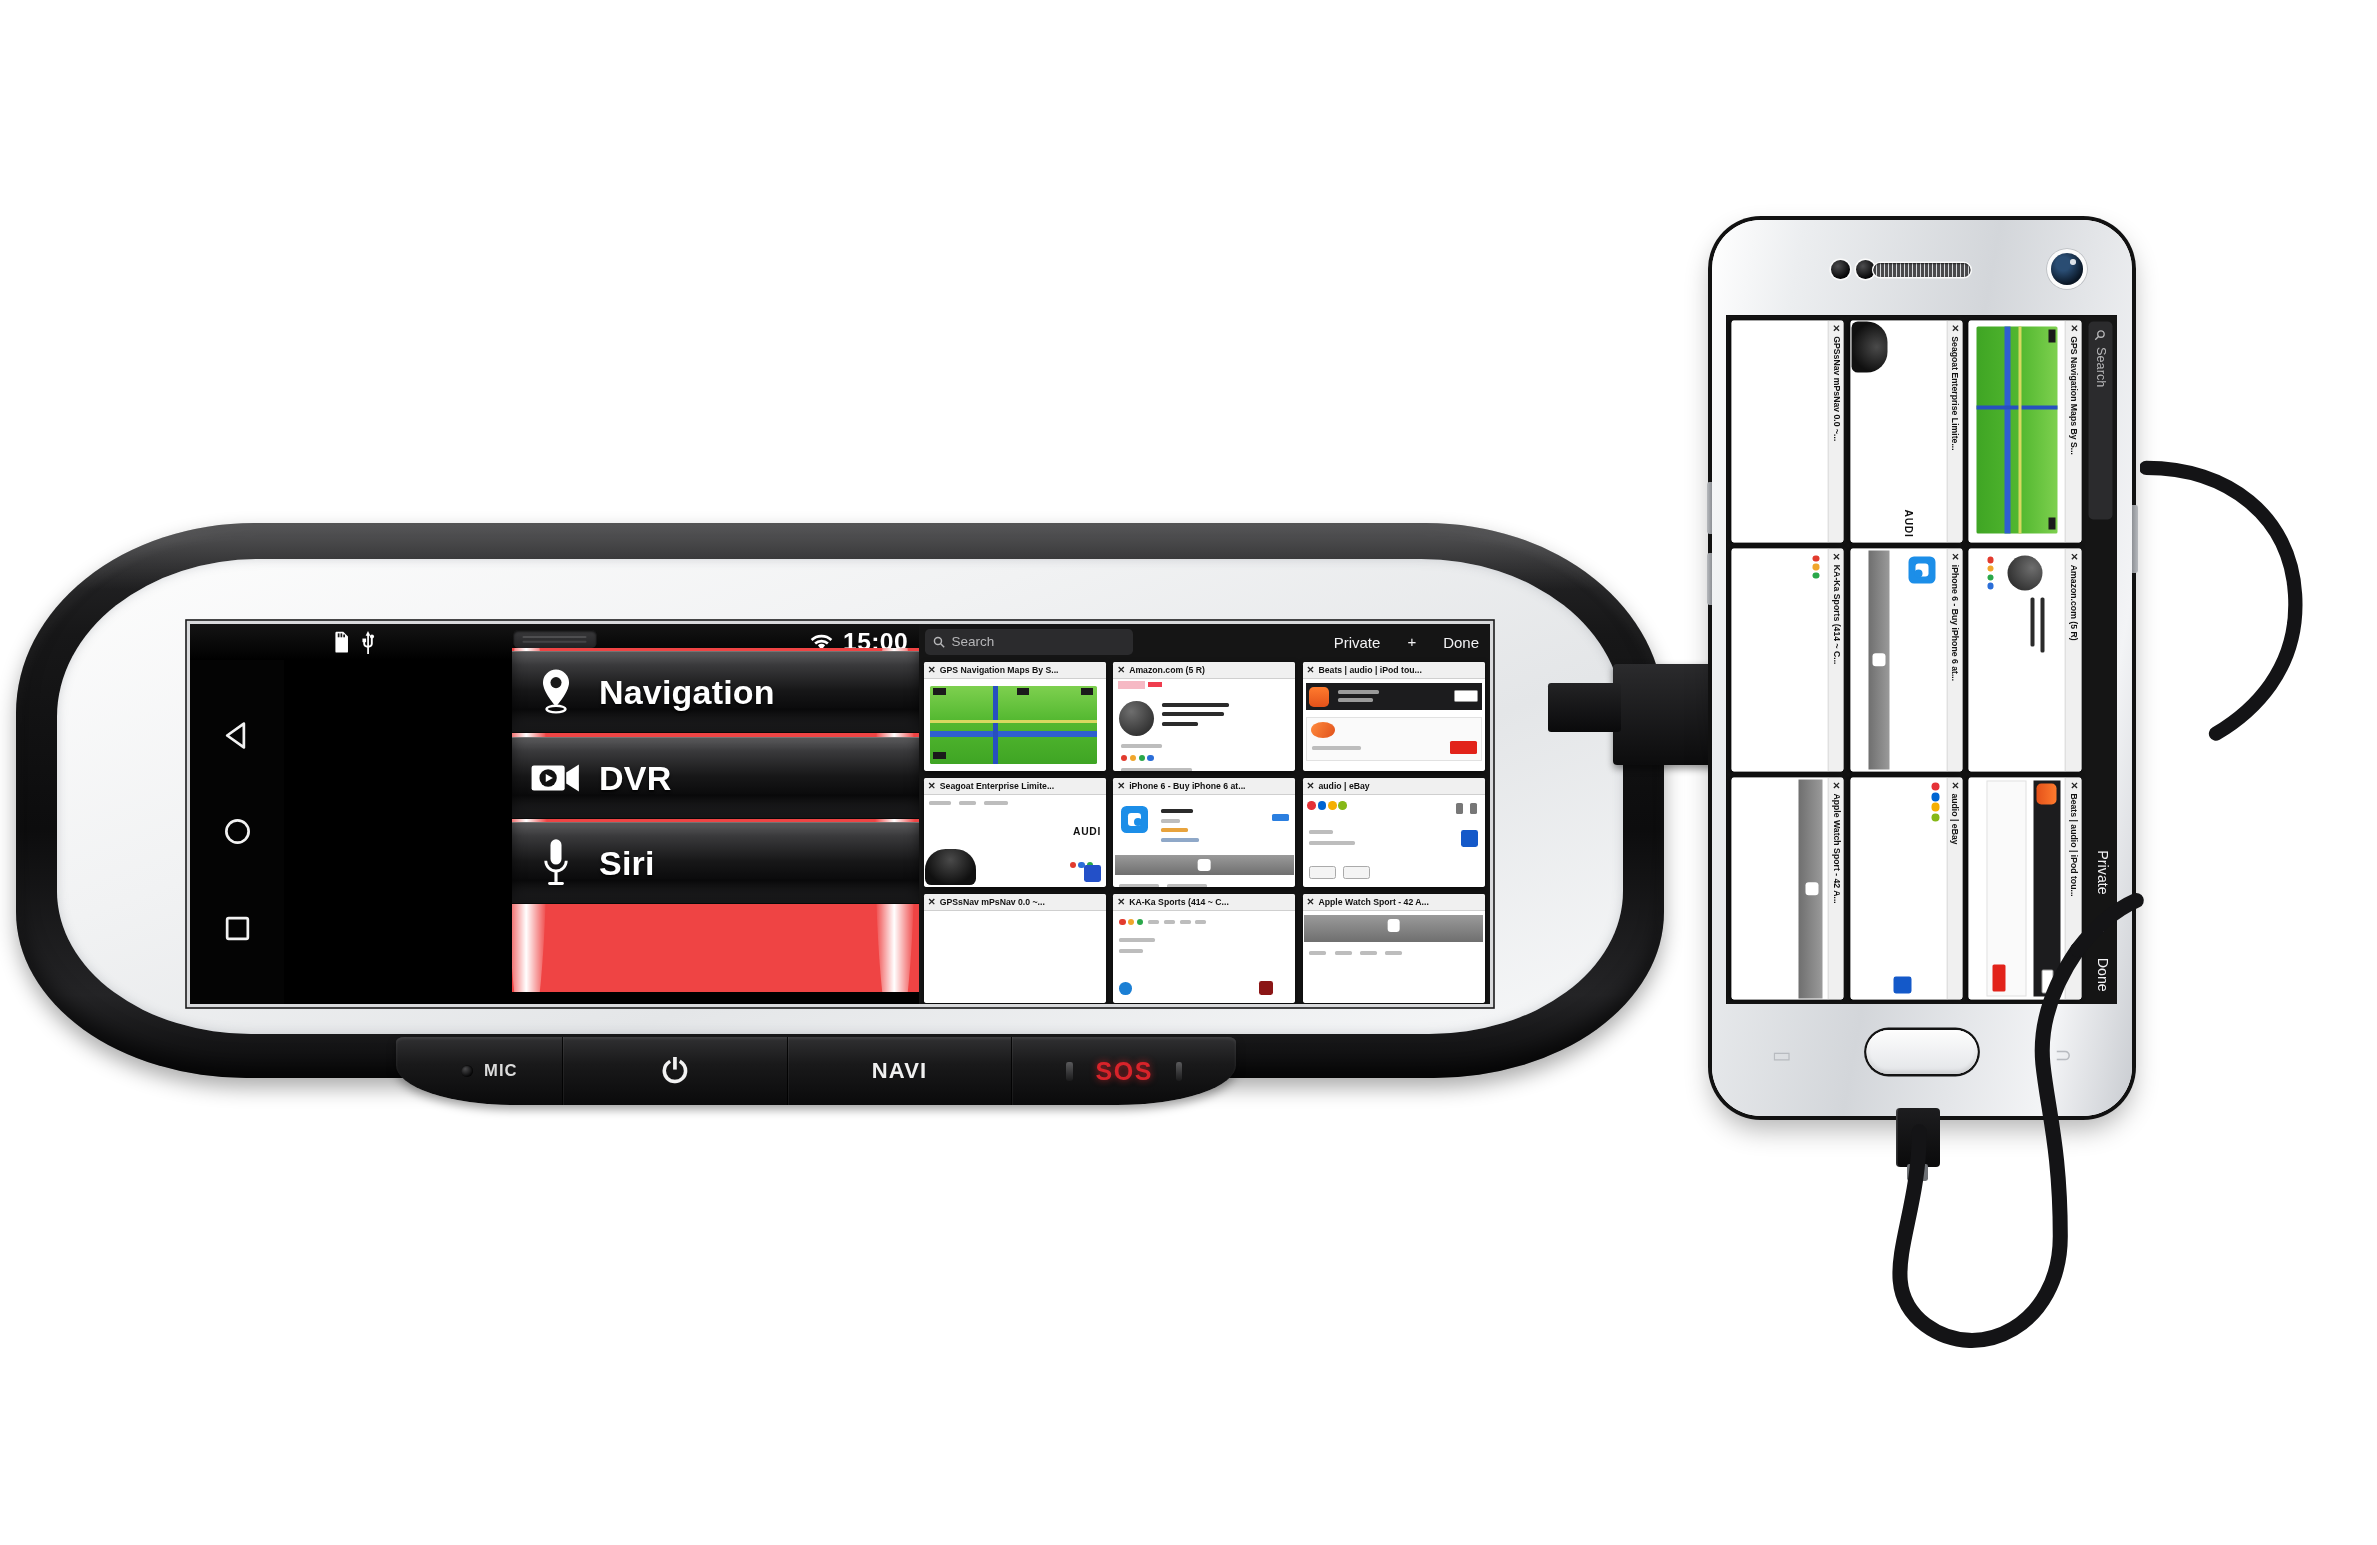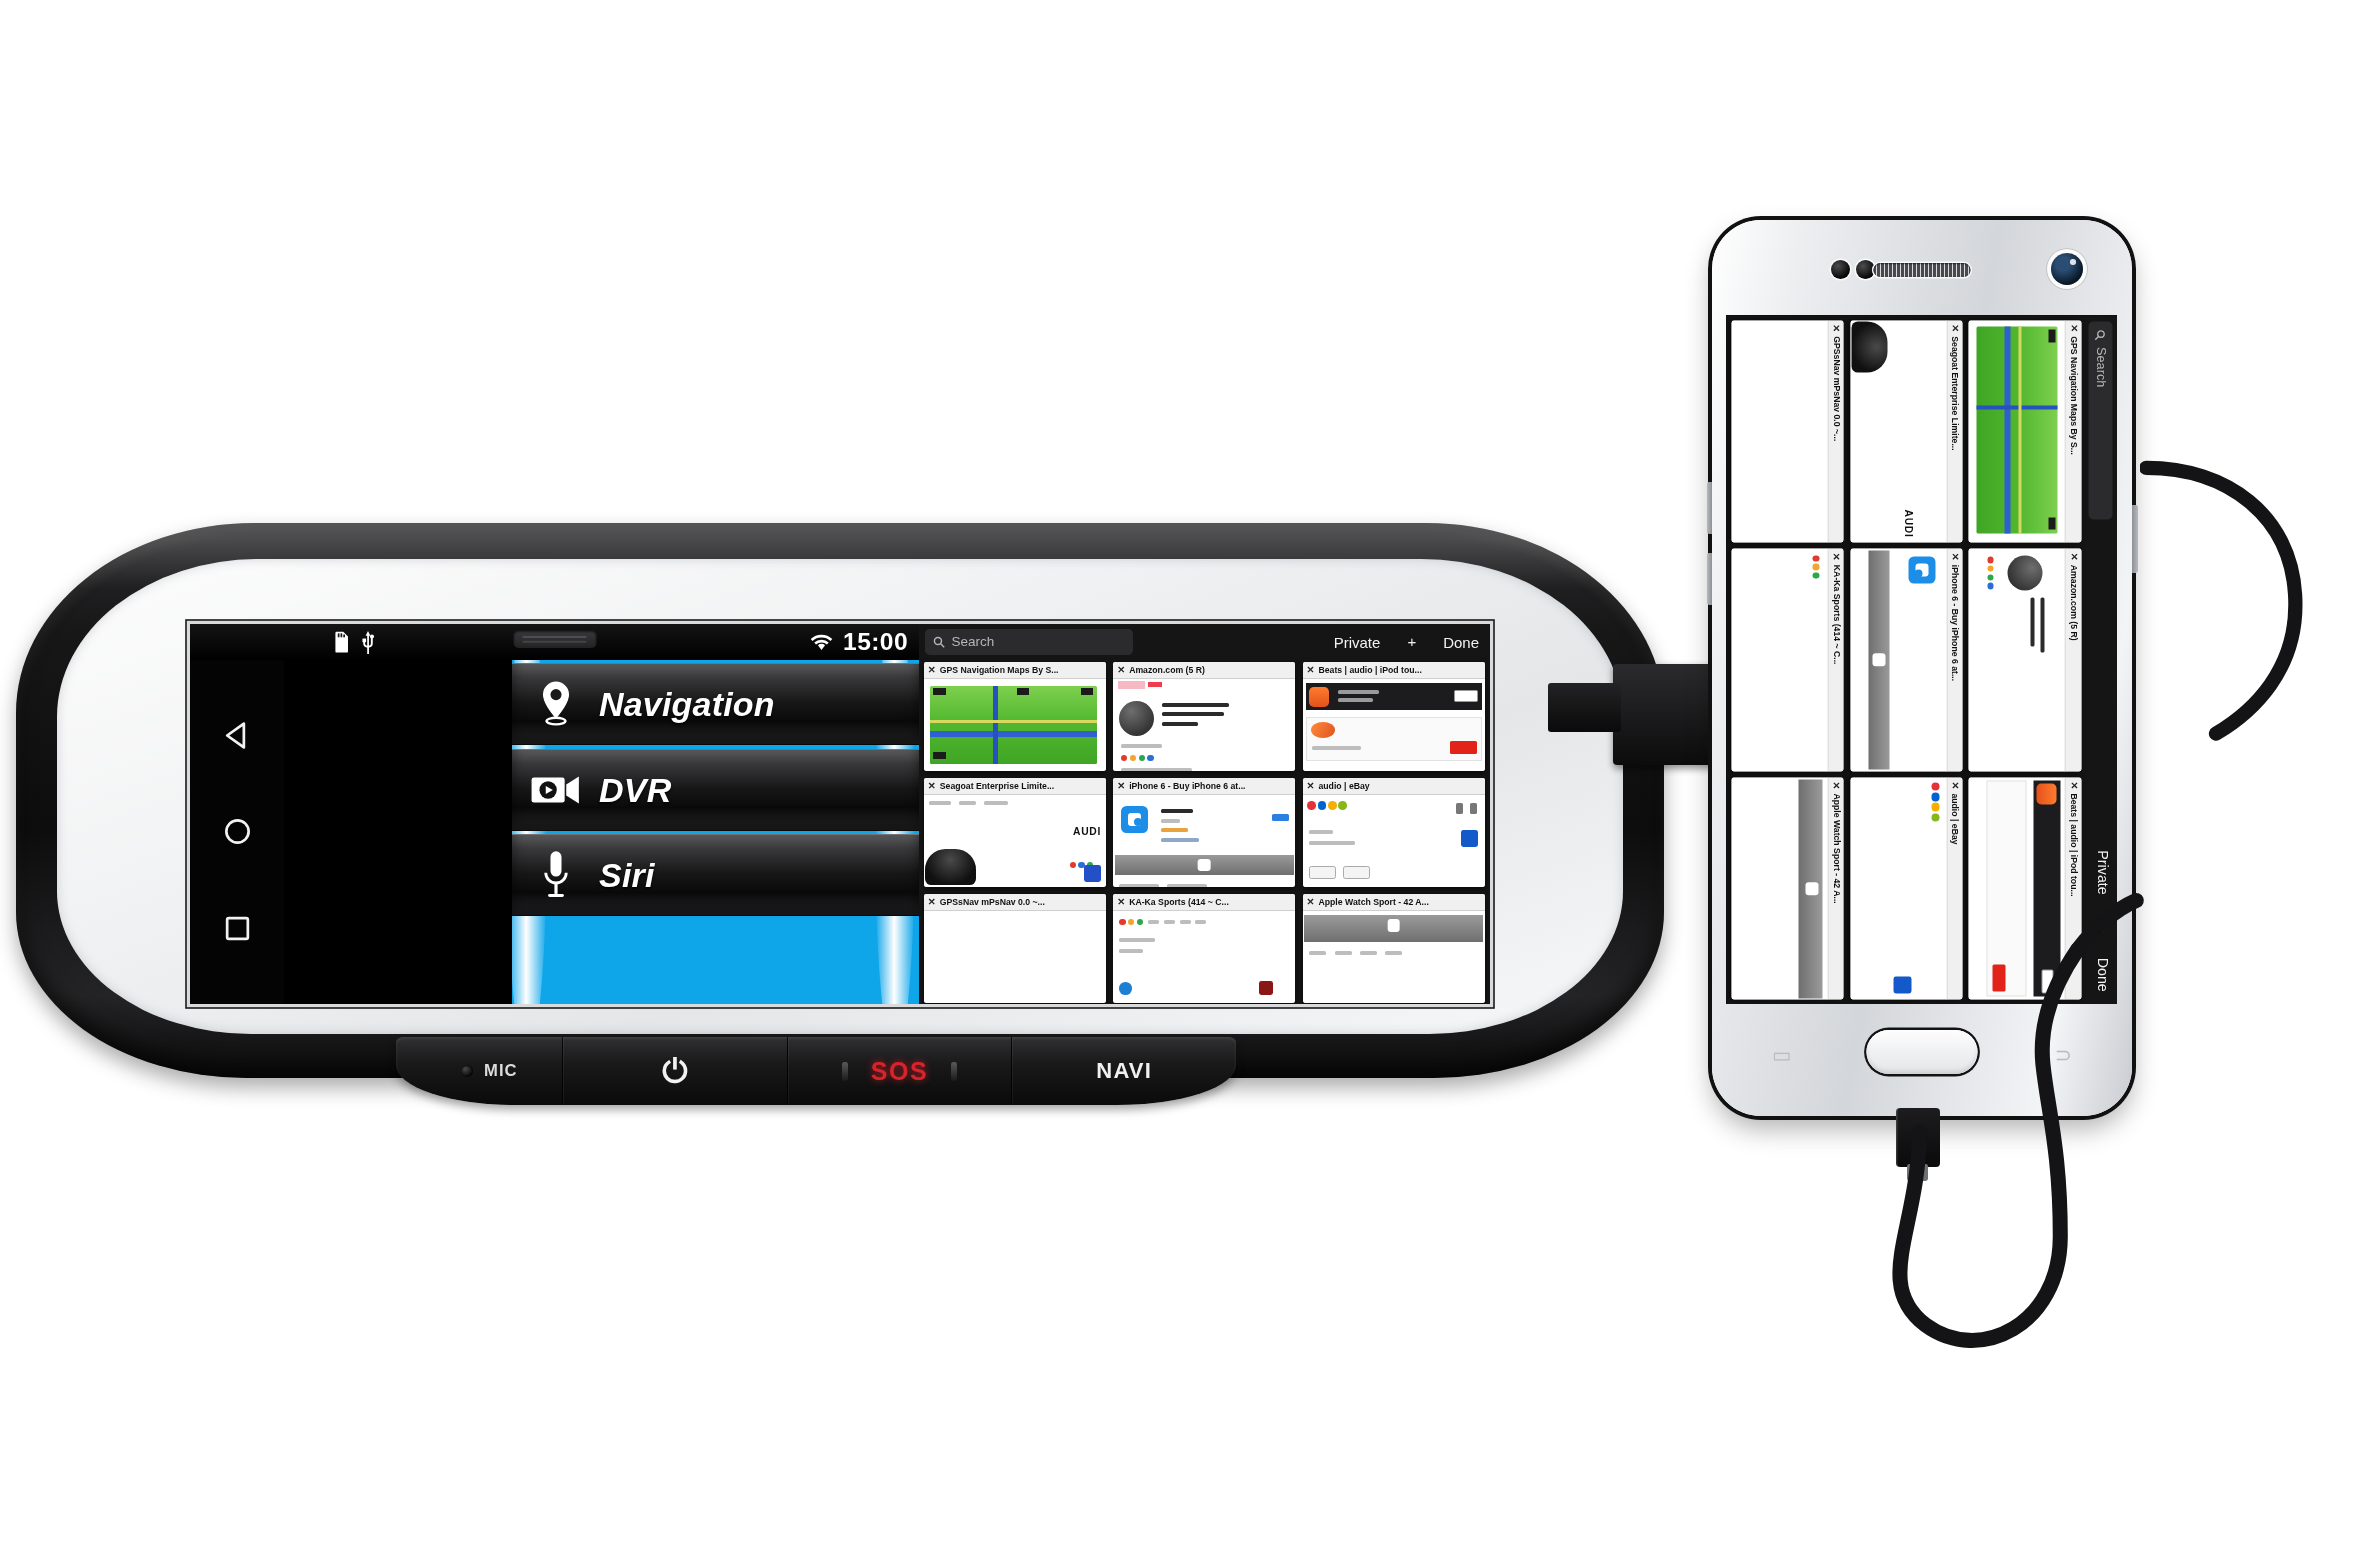--- a/index.html
+++ b/index.html
@@ -118,22 +118,22 @@
   .apps-btn{
     position:absolute; left:19px; bottom:11px; width:71px; height:65px;
     border-radius:9.5px; background:rgba(255,255,255,.16);
     display:grid; grid-template-columns:1fr 1fr; grid-template-rows:1fr 1fr;
     gap:7.1px; padding:13.5px 16px;
   }
   .apps-btn i{ display:block; border:3.2px solid #fff; border-radius:2.4px; }
 
   
   .menulist{
-    position:absolute; left:322px; top:36px; width:407px; height:344px;
-    background:#0ea5e9; overflow:hidden;font-style:italic;
+    position:absolute; left:322px; top:24px; width:407px; height:344px;
+    background:#ef4444; overflow:hidden;
   }
   .curve{
     position:absolute; top:-49px; width:40px; height:444px; pointer-events:none;
     background:linear-gradient(90deg,rgba(255,255,255,0),#ffffff 48%,rgba(255,255,255,0));
     border-radius:50%;
   }
   .curve.a{ left:-4.8px; } .curve.b{ left:363px; }
   .mitem{
     position:absolute; left:0; width:407px; height:82px;
     display:flex; align-items:center;
@@ -579,26 +579,26 @@
 
     <div class="btn-strip">
       <div class="mic-cell">
         <div class="mic-hole"></div>
         <div class="mic-label">MIC</div>
       </div>
       <div class="hw-key">
         <div class="pw-glyph">⏻</div>
       </div>
       <div class="hw-key">
+        <div class="navi-txt">NAVI</div>
+      </div>
+      <div class="hw-key">
         <div class="sos-led l"></div>
         <div class="sos-txt">SOS</div>
         <div class="sos-led r"></div>
-      </div>
-      <div class="hw-key">
-        <div class="navi-txt">NAVI</div>
       </div>
     </div>
   </div>
 
   <div class="bracket"></div>
 
   <div id="phone">
     <div class="ph-top">
       <div class="ph-sensor">
           <i></i>

